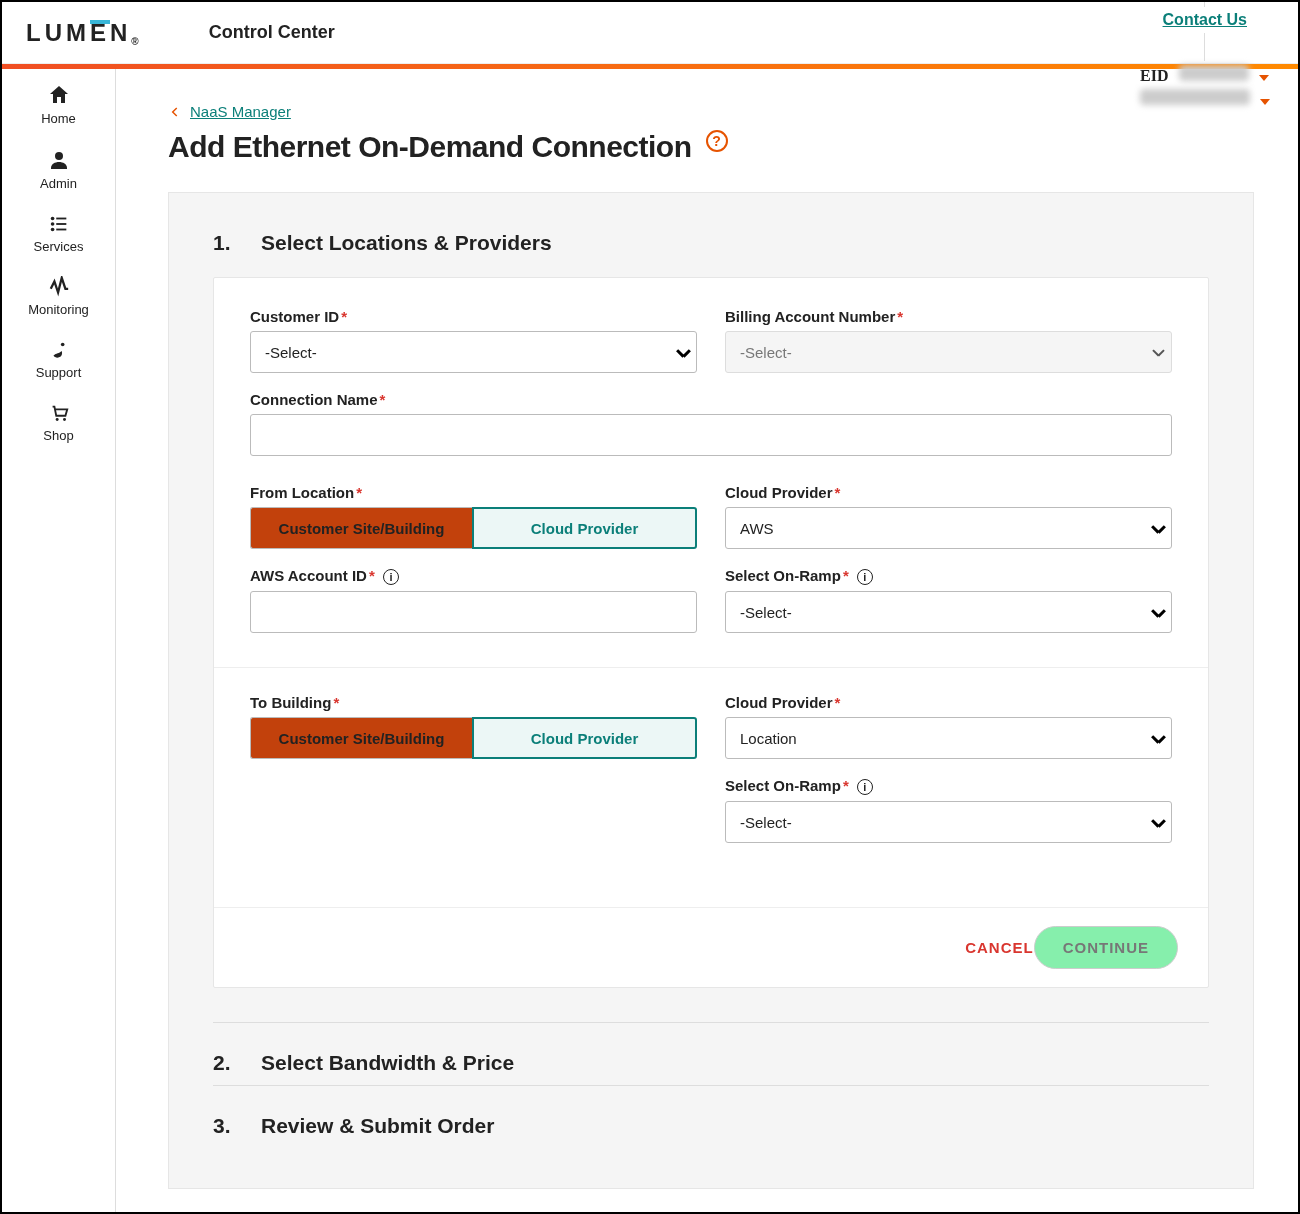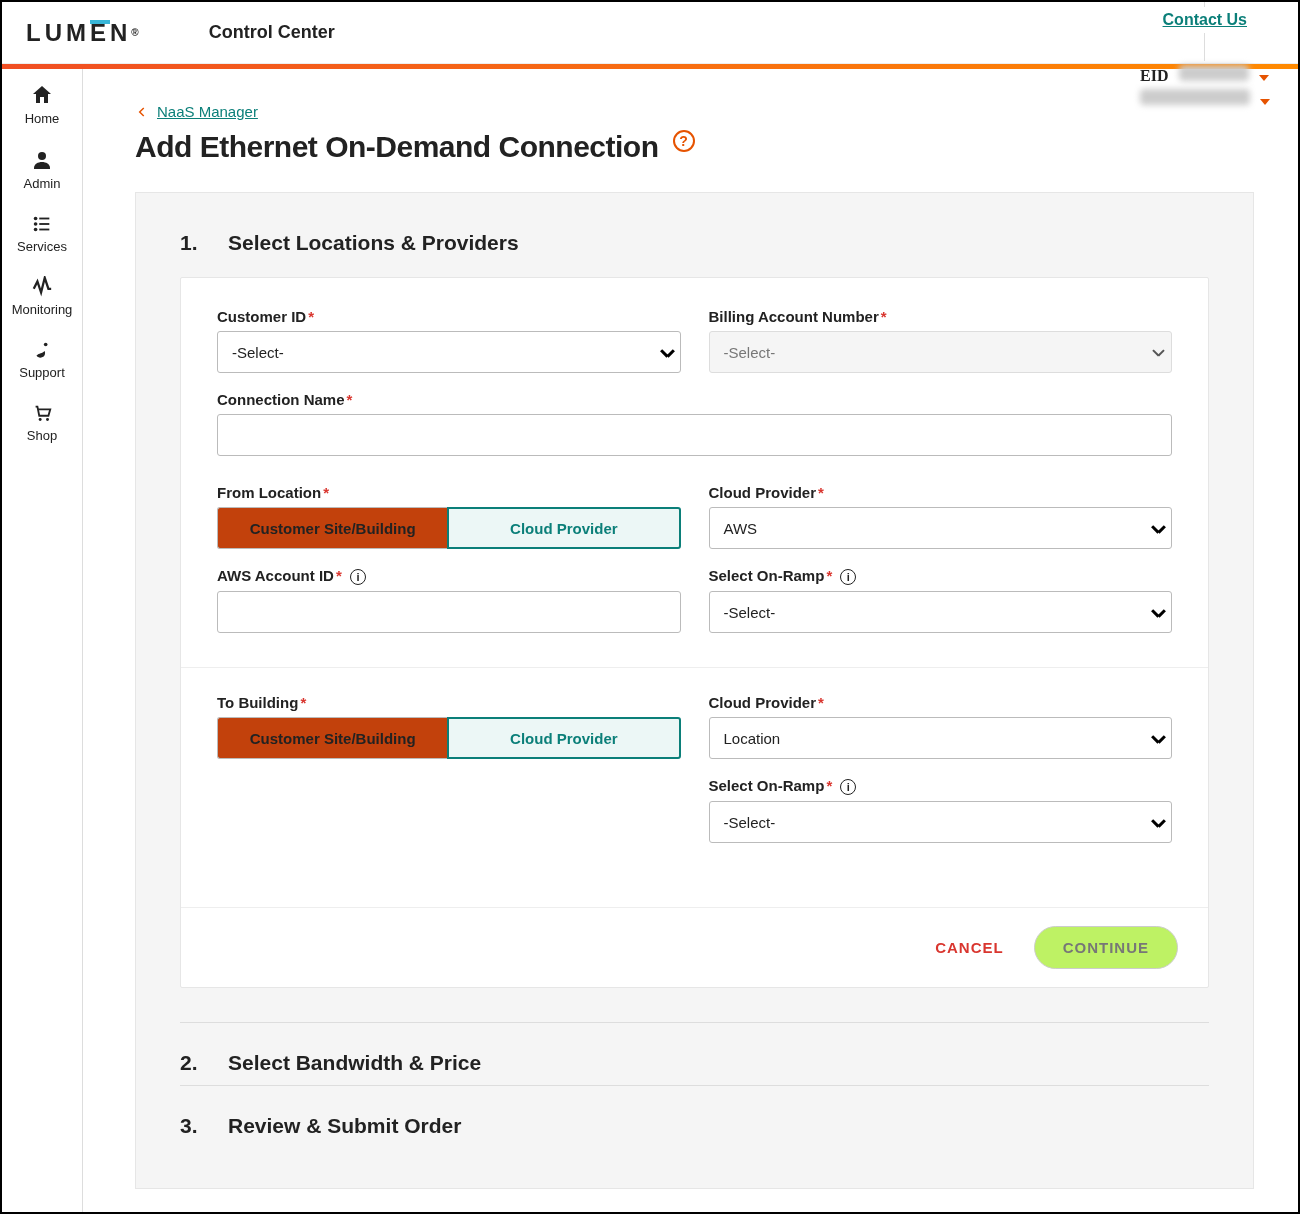--- a/index.html
+++ b/index.html
@@ -18,21 +18,21 @@
     align-items: center;
     height: 62px;
     padding: 0 28px 0 24px;
     border-bottom: 1px solid #eee;
   }
   .logo {
     font-size: 24px;
     font-weight: 700;
     letter-spacing: 4px;
     display: flex;
-    align-items: center;
+    align-items: flex-end;
   }
   .logo .e-part { position: relative; display:inline-block;}
   .logo .e-top { position:absolute; top:1px; left:0; right:0; height:4px; background:#38b6d8;}
   .header-title {
     margin-left: 70px;
     font-size: 18px;
     font-weight: 700;
   }
   .header-right {
     margin-left: auto;
@@ -54,21 +54,21 @@
   }
   .caret-orange {
     display:inline-block; margin-left:6px;
     width:0;height:0;border-left:5px solid transparent;border-right:5px solid transparent;border-top:6px solid #e65300;
   }
   .accent-bar { height:5px; background: linear-gradient(to right,#f04e23,#ff8a00); }
 
   
   .body-wrap { display:flex; height: calc(100% - 67px); }
   .sidebar {
-    width: 81px;
+    width: 114px;
     border-right:1px solid #ddd;
     padding-top:14px;
     display:flex;
     flex-direction:column;
     align-items:center;
     gap:22px;
   }
   .side-item {
     display:flex;flex-direction:column;align-items:center;gap:4px;
     cursor:pointer; color:#222; font-size:13px;
@@ -181,28 +181,28 @@
     grid-column:1 / span 2;
     border-top:1px solid #eee;
     margin: 16px -36px 8px -36px;
   }
 
   .card-actions {
     grid-column: 1 / span 2;
     border-top:1px solid #eee;
     margin: 46px -36px 0 -36px;
     padding: 18px 30px 18px 0;
-    display:flex; justify-content:flex-end; align-items:center; gap:30px;
+    display:flex; justify-content:flex-end; align-items:center; 
   }
   .btn-cancel {
     color:#d9362f; font-weight:800; letter-spacing:1px; font-size:15px;
     background:none; border:none; cursor:pointer;
   }
   .btn-continue {
-    background:#bef264; border:1px solid #ccc;
+    background:#86efac; border:1px solid #ccc;
     border-radius: 22px;
     padding: 12px 28px;
     font-weight:800; letter-spacing:1px; font-size:15px; color:#777;
     cursor:pointer;
     text-align:center;
   }
 </style>
 </head>
 <body>
 

